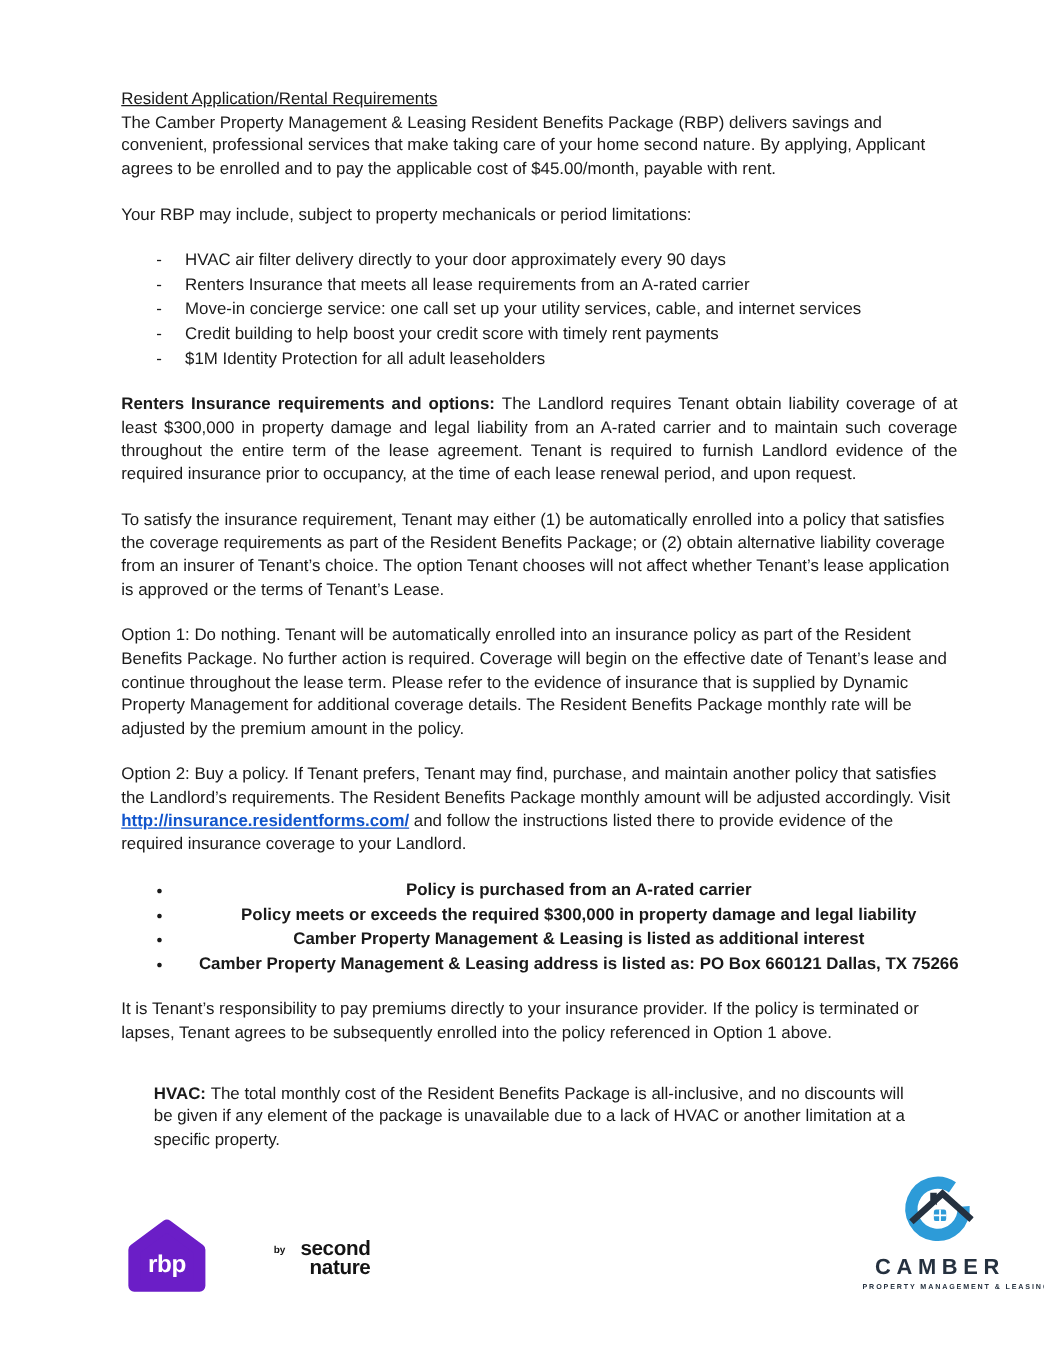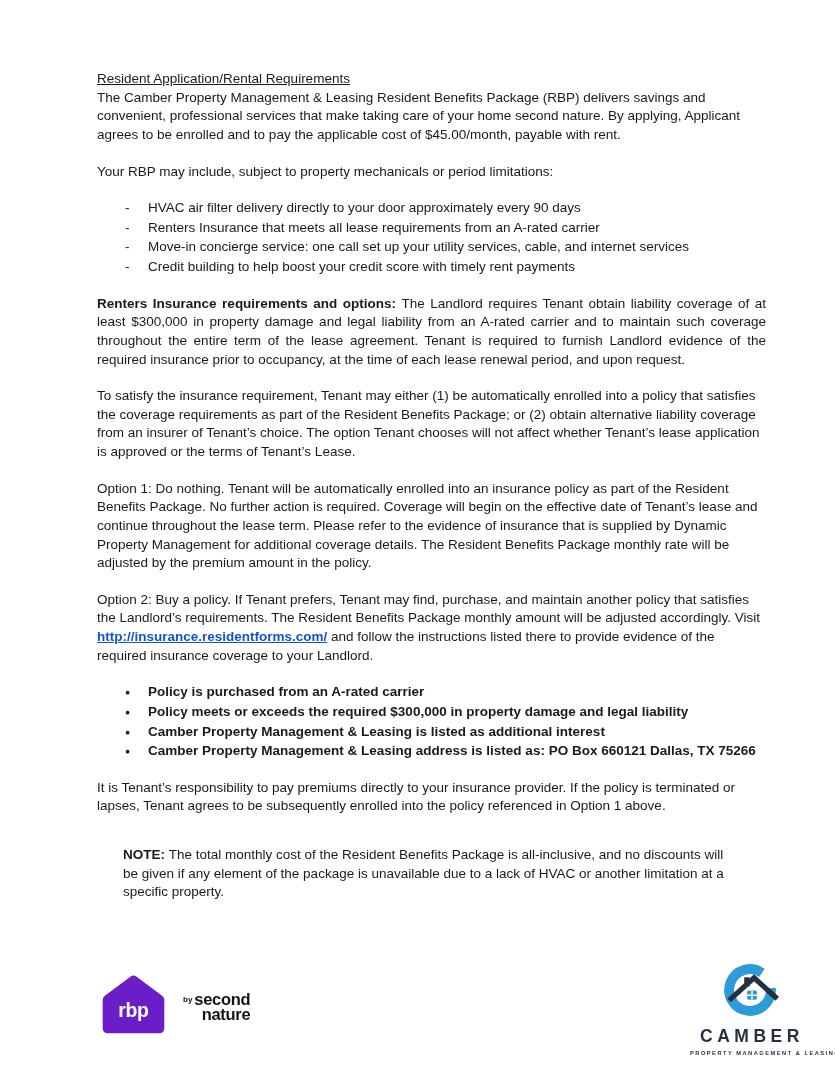--- a/index.html
+++ b/index.html
@@ -48,21 +48,21 @@
   ul.dash-list li, ul.dot-list li {
     position: relative;
     padding-left: 23px;
     margin-bottom: 1px;
   }
   ul.dash-list li::before {
     content: "-";
     position: absolute;
     left: 0; top: 0;
   }
-  ul.dot-list { font-weight: bold; }
+  ul.dot-list { font-weight: bold; text-align: center; }
   ul.dot-list li::before {
     content: "\25CF";
     position: absolute;
     left: 0; top: 4px;
     font-size: 8.5px;
   }
   .note-block {
     margin: 30px 0 0 26px;
     width: 616px;
   }
@@ -77,32 +77,32 @@
   .rbp-mark { width: 67px; height: 67px; display: block; }
   .rbp-teal-shape { fill: var(--rbp-teal); }
   .rbp-purple-shape { fill: var(--rbp-purple); stroke: var(--rbp-purple); stroke-width: 14; stroke-linejoin: round; }
   .rbp-mark text {
     fill: #ffffff;
     font-family: "Liberation Sans", sans-serif;
     font-weight: bold;
     font-size: 29px;
     letter-spacing: -0.5px;
   }
-  .sn-text { display: flex; gap: 2px; color: #141414; }
+  .sn-text { display: flex; gap: 12px; color: #141414; margin-left: 36px; }
   .sn-by { font-size: 8px; font-weight: bold; margin-top: 3px; }
   .sn-name {
     font-weight: bold;
     font-size: 16.5px;
     line-height: 0.88;
     text-align: right;
     letter-spacing: -0.3px;
   }
   .logo-camber {
     position: absolute;
-    left: 688px; top: 961px;
+    left: 688px; top: 938px;
     width: 124px;
     text-align: center;
   }
   .camber-mark { width: 58px; height: 58px; display: block; margin: 0 auto; }
   .camber-c { stroke: var(--camber-blue); fill: none; }
   .camber-roof { stroke: var(--camber-navy); fill: none; }
   .camber-chimney { fill: var(--camber-navy); }
   .camber-window { fill: var(--camber-blue); }
   .camber-window-cross { stroke: #ffffff; }
   .camber-name {
@@ -131,41 +131,42 @@
 
   <p>The Camber Property Management &amp; Leasing Resident Benefits Package (RBP) delivers savings and convenient, professional services that make taking care of your home second nature. By applying, Applicant agrees to be enrolled and to pay the applicable cost of $45.00/month, payable with rent.</p>
 
   <p>Your RBP may include, subject to property mechanicals or period limitations:</p>
 
   <ul class="dash-list">
     <li>HVAC air filter delivery directly to your door approximately every 90 days</li>
     <li>Renters Insurance that meets all lease requirements from an A-rated carrier</li>
     <li>Move-in concierge service: one call set up your utility services, cable, and internet services</li>
     <li>Credit building to help boost your credit score with timely rent payments</li>
+    <li>$1M Identity Protection for all adult leaseholders</li>
   </ul>
 
   <p class="justify"><span class="bold">Renters Insurance requirements and options: </span><span>The Landlord requires Tenant obtain liability coverage of at least $300,000 in property damage and legal liability from an A-rated carrier and to maintain such coverage throughout the entire term of the lease agreement. Tenant is required to furnish Landlord evidence of the required insurance prior to occupancy, at the time of each lease renewal period, and upon request.</span></p>
 
   <p>To satisfy the insurance requirement, Tenant may either (1) be automatically enrolled into a policy that satisfies the coverage requirements as part of the Resident Benefits Package; or (2) obtain alternative liability coverage from an insurer of Tenant’s choice. The option Tenant chooses will not affect whether Tenant’s lease application is approved or the terms of Tenant’s Lease.</p>
 
   <p>Option 1: Do nothing. Tenant will be automatically enrolled into an insurance policy as part of the Resident Benefits Package. No further action is required. Coverage will begin on the effective date of Tenant’s lease and continue throughout the lease term. Please refer to the evidence of insurance that is supplied by Dynamic Property Management for additional coverage details. The Resident Benefits Package monthly rate will be adjusted by the premium amount in the policy.</p>
 
   <p><span>Option 2: Buy a policy. If Tenant prefers, Tenant may find, purchase, and maintain another policy that satisfies the Landlord’s requirements. The Resident Benefits Package monthly amount will be adjusted accordingly. Visit </span><a class="doc-link" href="#">http://insurance.residentforms.com/</a><span> and follow the instructions listed there to provide evidence of the required insurance coverage to your Landlord.</span></p>
 
 
   <ul class="dot-list">
     <li>Policy is purchased from an A-rated carrier</li>
     <li>Policy meets or exceeds the required $300,000 in property damage and legal liability</li>
     <li>Camber Property Management &amp; Leasing is listed as additional interest</li>
     <li>Camber Property Management &amp; Leasing address is listed as: PO Box 660121 Dallas, TX 75266</li>
   </ul>
 
   <p>It is Tenant’s responsibility to pay premiums directly to your insurance provider. If the policy is terminated or lapses, Tenant agrees to be subsequently enrolled into the policy referenced in Option 1 above.</p>
 
-  <p class="note-block"><span class="bold">NOTE: </span><span>The total monthly cost of the Resident Benefits Package is all-inclusive, and no discounts will be given if any element of the package is unavailable due to a lack of HVAC or another limitation at a specific property.</span></p>
+  <p class="note-block"><span class="bold">HVAC: </span><span>The total monthly cost of the Resident Benefits Package is all-inclusive, and no discounts will be given if any element of the package is unavailable due to a lack of HVAC or another limitation at a specific property.</span></p>
 
 </div>
 
 <div class="logo-rbp">
   <svg class="rbp-mark" viewBox="0 0 100 100">
     <rect class="rbp-teal-shape" x="23" y="23" width="54" height="54" rx="13" transform="rotate(47 50 50)"></rect>
     <path class="rbp-purple-shape" d="M 50 11 L 89 40 L 89 83 L 11 83 L 11 40 Z"></path>
     <text x="50" y="66" text-anchor="middle">rbp</text>
   </svg>
   <div class="sn-text">

